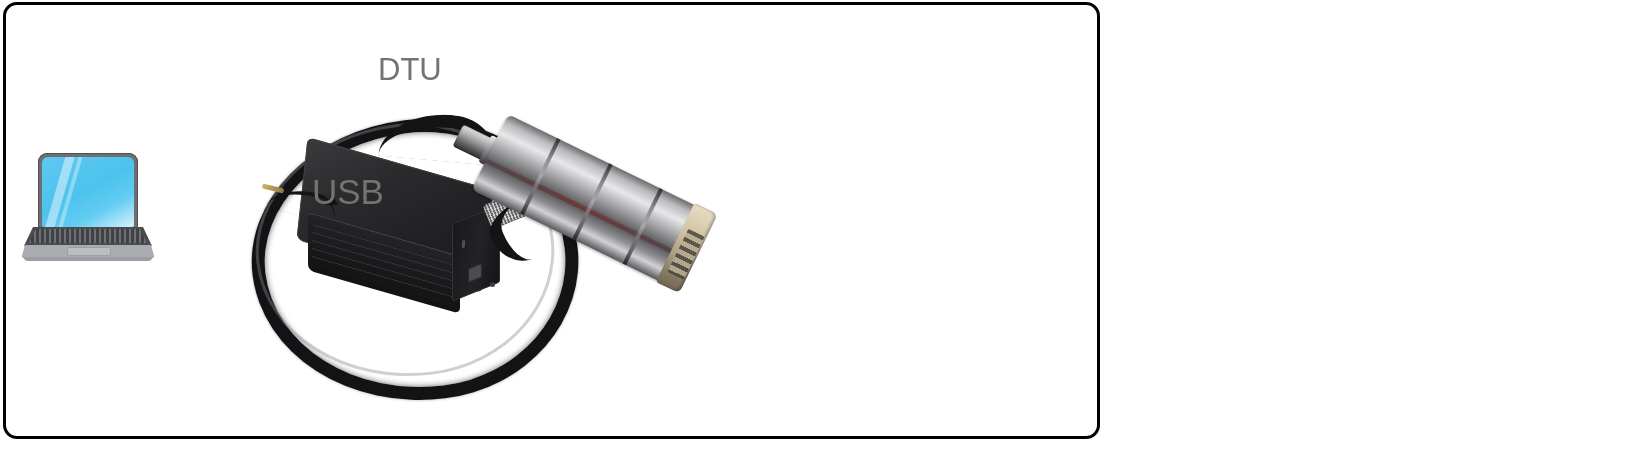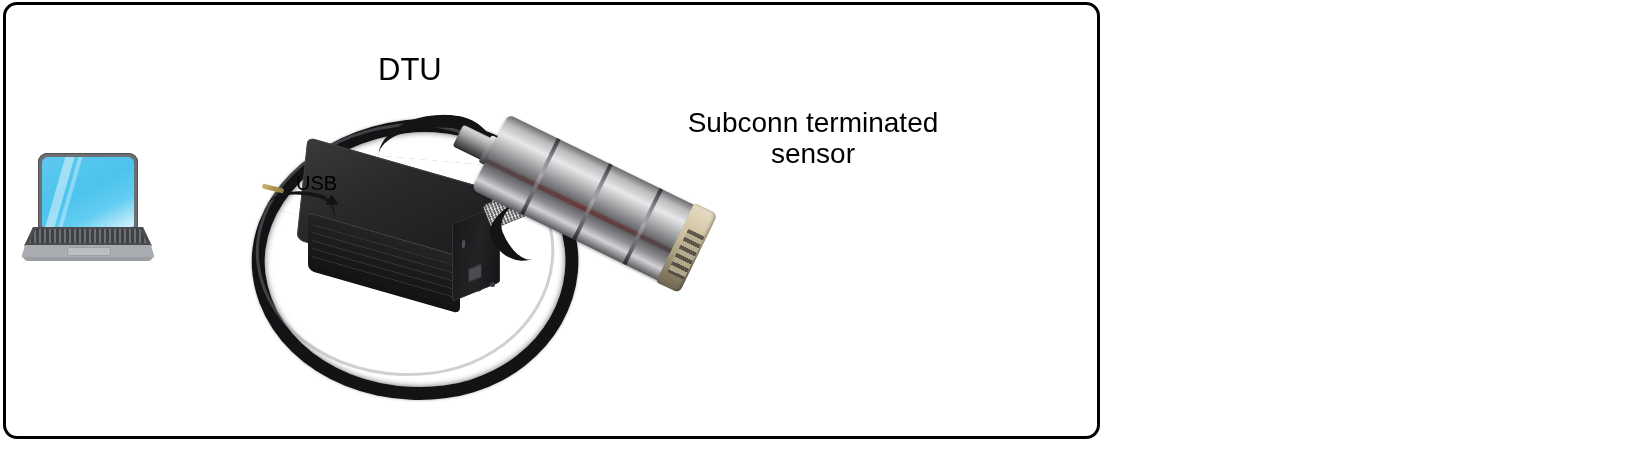--- a/index.html
+++ b/index.html
@@ -29,42 +29,42 @@
     height: 437px;
     border: 3px solid #000000;
     border-radius: 14px;
     background: #ffffff;
     box-sizing: border-box;
   }
 
   
   .label {
     position: absolute;
-    color: #000000;
+    color: #737373;
     font-family: "Liberation Sans", sans-serif;
     white-space: pre;
     line-height: 1.12;
   }
   #label-dtu {
     left: 378px;
     top: 53px;
     font-size: 31px;
   }
   #label-sensor {
     left: 682px;
     top: 107px;
     width: 262px;
     text-align: center;
     font-size: 28px;
     white-space: normal;
   }
   #label-usb {
-    left: 296px;
+    left: 312px;
     top: 172px;
-    font-size: 20px;
+    font-size: 35px;
   }
   #label-subconn {
     left: 566px;
     top: 254px;
     font-size: 28px;
   }
 
   
   #laptop {
     position: absolute;
@@ -510,18 +510,17 @@
       <div class="sensor-band band2"></div>
       <div class="sensor-band band3"></div>
       <div class="sensor-cap"></div>
       <div class="sensor-cap-slots"></div>
     </div>
 
   </div>
 
   <div class="label" id="label-dtu">DTU</div>
 
-  <div class="label" id="label-sensor">Subconn terminated sensor</div>
 
   <div class="label" id="label-usb">USB</div>
 
 
 </div>
 
 </body></html>

